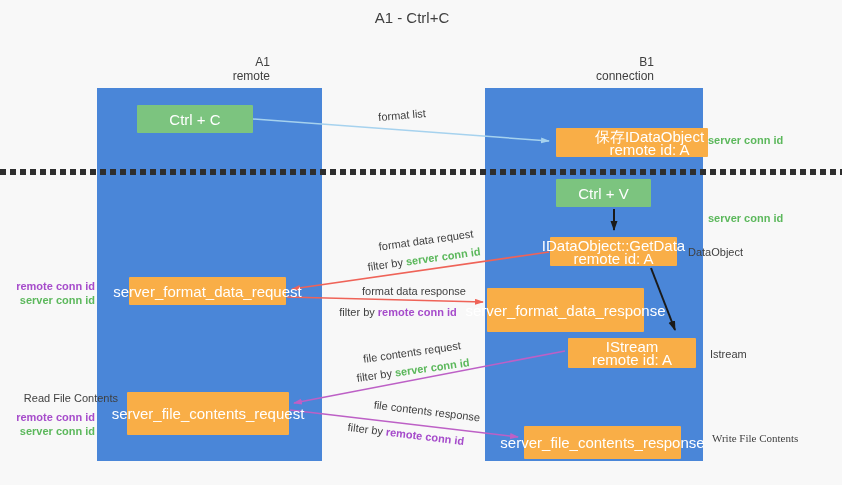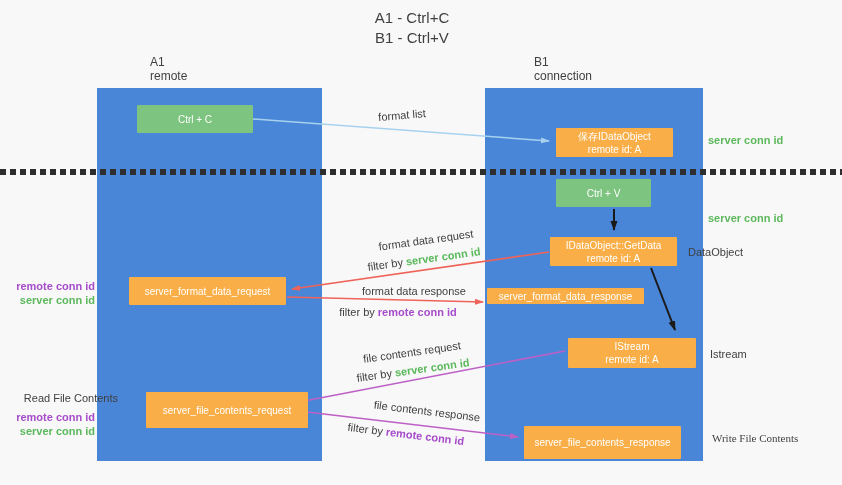--- a/index.html
+++ b/index.html
@@ -5,32 +5,32 @@
   html,body{margin:0;padding:0;background:#f8f8f8;}
   .stage{
     position:relative;width:842px;height:485px;background:#f8f8f8;
     font-family:"Liberation Sans",sans-serif;overflow:hidden;
   }
   .title{
     position:absolute;left:312px;top:8px;width:200px;text-align:center;
     font-size:15px;line-height:20px;color:#3f3f3f;
   }
   .col-header{
-    position:absolute;width:120px;text-align:left;font-size:12px;
+    position:absolute;width:120px;text-align:right;font-size:12px;
     line-height:14px;color:#3f3f3f;top:55px;
   }
   .column{position:absolute;top:88px;height:373px;background:#4a86d8;}
   .divider{
     position:absolute;left:0;top:169px;width:842px;height:6px;
     background:repeating-linear-gradient(to right,#2e2e2e 0 6px,transparent 6px 10px);
   }
   svg.arrows{position:absolute;left:0;top:0;width:842px;height:485px;z-index:3;}
   .node{
     position:absolute;z-index:4;display:flex;flex-direction:column;
-    align-items:center;justify-content:center;color:#ffffff;font-size:10px;
+    align-items:center;justify-content:center;color:#ffffff;font-size:15px;
     line-height:13px;text-align:left;border-radius:1px;
   }
   .node.green{background:#7cc47f;}
   .node.orange{background:#f9ae47;}
   .mid-label{
     position:absolute;z-index:5;font-size:11px;color:#3f3f3f;white-space:nowrap;
     transform:translate(-50%,-50%);
   }
   .side-label{position:absolute;z-index:5;font-size:11px;white-space:nowrap;}
   .side-label .row{line-height:14px;}
@@ -41,21 +41,20 @@
   .dark-txt{color:#3f3f3f;}
   .plain{font-weight:normal;}
 </style>
 </head>
 <body>
 
 <div class="stage">
 
   <div class="title">
     <div>A1 - Ctrl+C</div>
-    <div>B1 - Ctrl+V</div>
   </div>
 
   <div class="col-header" style="left:150px;">
     <div>A1</div>
     <div>remote</div>
   </div>
   <div class="col-header" style="left:534px;">
     <div>B1</div>
     <div>connection</div>
   </div>
@@ -86,48 +85,48 @@
     <line x1="287" y1="297" x2="483" y2="302" stroke="#ef6358" stroke-width="1.6" marker-end="url(#mSalmon)"></line>
     <line x1="651" y1="268" x2="675" y2="330" stroke="#1a1a1a" stroke-width="2" marker-end="url(#mBlack)"></line>
     <line x1="565" y1="351" x2="294" y2="403" stroke="#bd60c6" stroke-width="1.6" marker-end="url(#mOrchid)"></line>
     <line x1="290" y1="410" x2="518" y2="437" stroke="#bd60c6" stroke-width="1.6" marker-end="url(#mOrchid)"></line>
   </svg>
 
   <div class="node green" style="left:137px;top:105px;width:116px;height:28px;">
     <div>Ctrl + C</div>
   </div>
 
-  <div class="node orange" style="left:556px;top:128px;width:117px;height:29px;">
+  <div class="node orange" style="left:556px;top:128px;width:117px;height:29px;padding-left:35px;">
     <div>保存IDataObject</div>
     <div>remote id: A</div>
   </div>
 
   <div class="node green" style="left:556px;top:179px;width:95px;height:28px;">
     <div>Ctrl + V</div>
   </div>
 
   <div class="node orange" style="left:550px;top:237px;width:127px;height:29px;">
     <div>IDataObject::GetData</div>
     <div>remote id: A</div>
   </div>
 
   <div class="node orange" style="left:129px;top:277px;width:157px;height:28px;">
     <div>server_format_data_request</div>
   </div>
 
-  <div class="node orange" style="left:487px;top:288px;width:157px;height:16px;">
+  <div class="node orange" style="left:487px;top:288px;width:157px;height:44px;">
     <div>server_format_data_response</div>
   </div>
 
   <div class="node orange" style="left:568px;top:338px;width:128px;height:30px;">
     <div>IStream</div>
     <div>remote id: A</div>
   </div>
 
-  <div class="node orange" style="left:127px;top:392px;width:162px;height:36px;margin-left:19px;">
+  <div class="node orange" style="left:127px;top:392px;width:162px;height:43px;">
     <div>server_file_contents_request</div>
   </div>
 
   <div class="node orange" style="left:524px;top:426px;width:157px;height:33px;">
     <div>server_file_contents_response</div>
   </div>
 
   <div class="mid-label" style="left:402px;top:115px;transform:translate(-50%,-50%) rotate(-5deg);">format list</div>
 
   <div class="mid-label" style="left:426px;top:240px;transform:translate(-50%,-50%) rotate(-8deg);">format data request</div>

